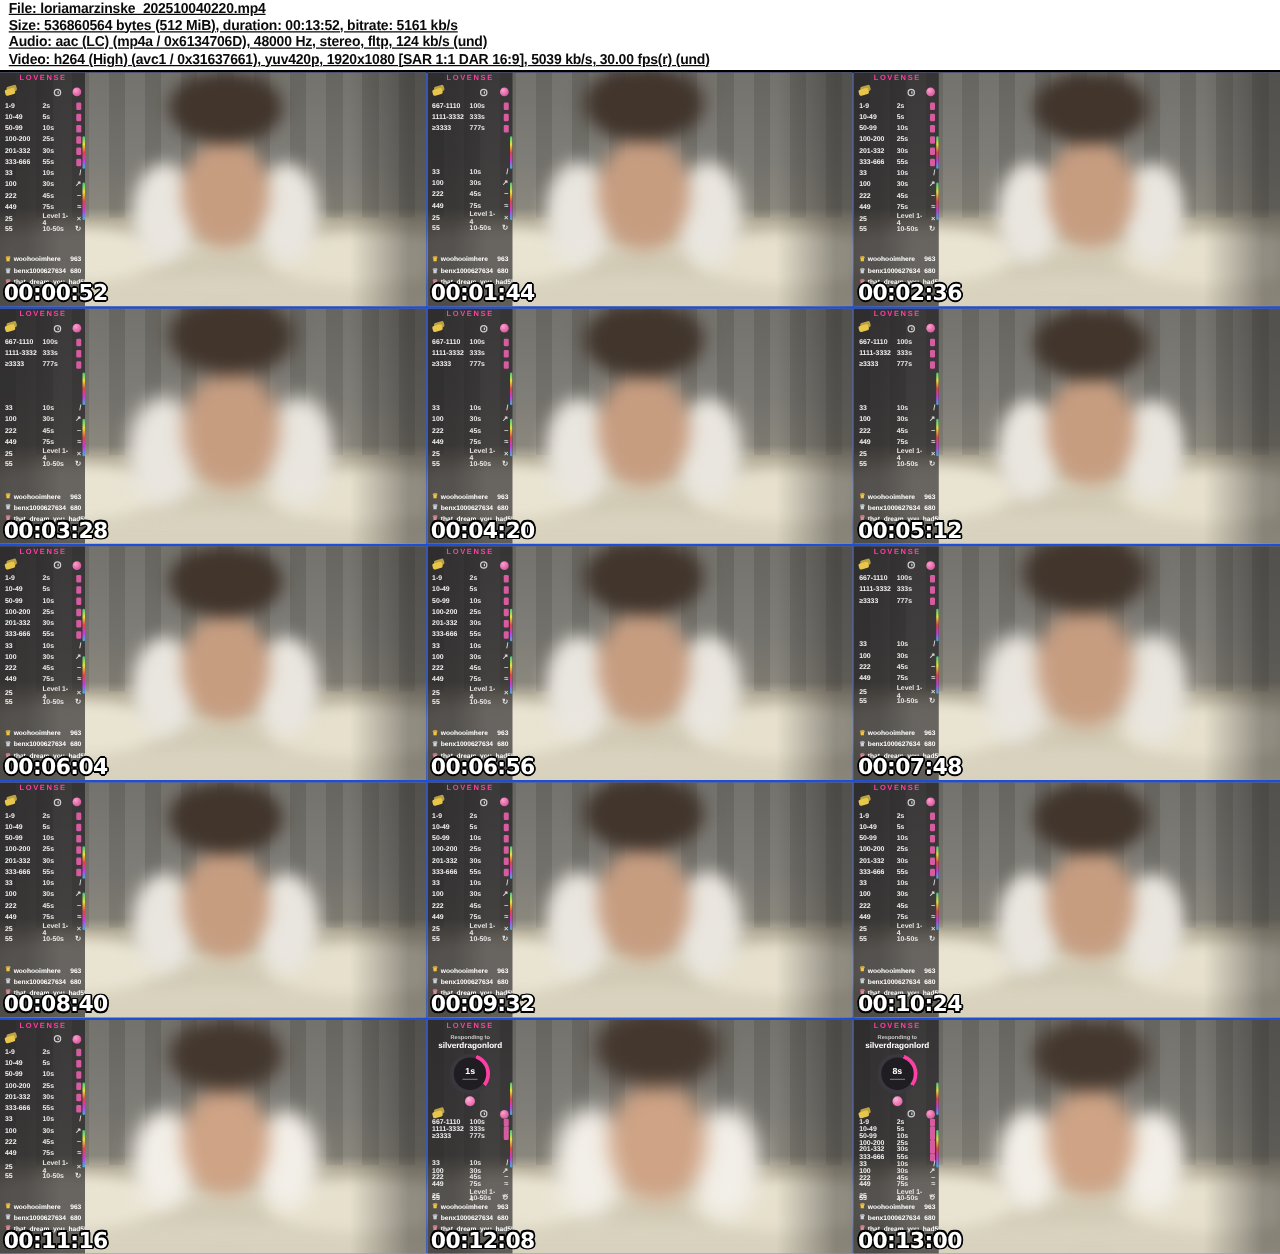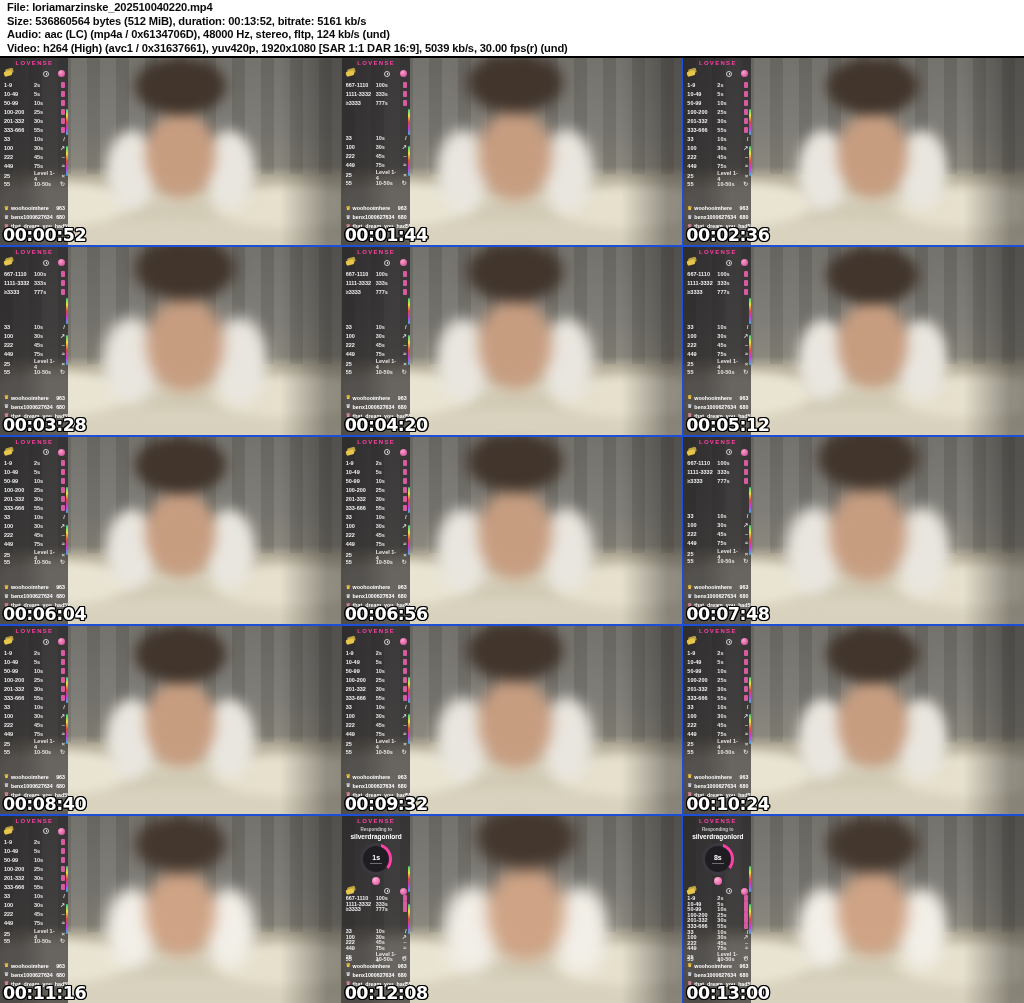--- a/index.html
+++ b/index.html
@@ -3,21 +3,21 @@
 <meta charset="utf-8">
 <style>
   html,body{margin:0;padding:0;background:#fff;width:1024px;height:1003px;overflow:hidden}
   *{box-sizing:border-box}
 
   
   .header{
     height:56px;width:1024px;background:#fff;color:#0a0a0a;
     padding:1px 0 0 7px;
     font:700 11.5px/13.5px "Liberation Sans",sans-serif;
-    letter-spacing:-0.15px;white-space:nowrap;
+    letter-spacing:-0.15px;white-space:nowrap;text-decoration:underline;
   }
   .hline{transform-origin:left center;transform:scaleX(.97)}
 
   
   .grid{
     width:1024px;height:947px;background:#1d4ed8;border-top:2px solid #000;
     display:grid;grid-template-columns:repeat(3,1fr);grid-template-rows:repeat(5,1fr);
     gap:2px 1px;
   }
   .thumb{position:relative;overflow:hidden;background:#78756f}

